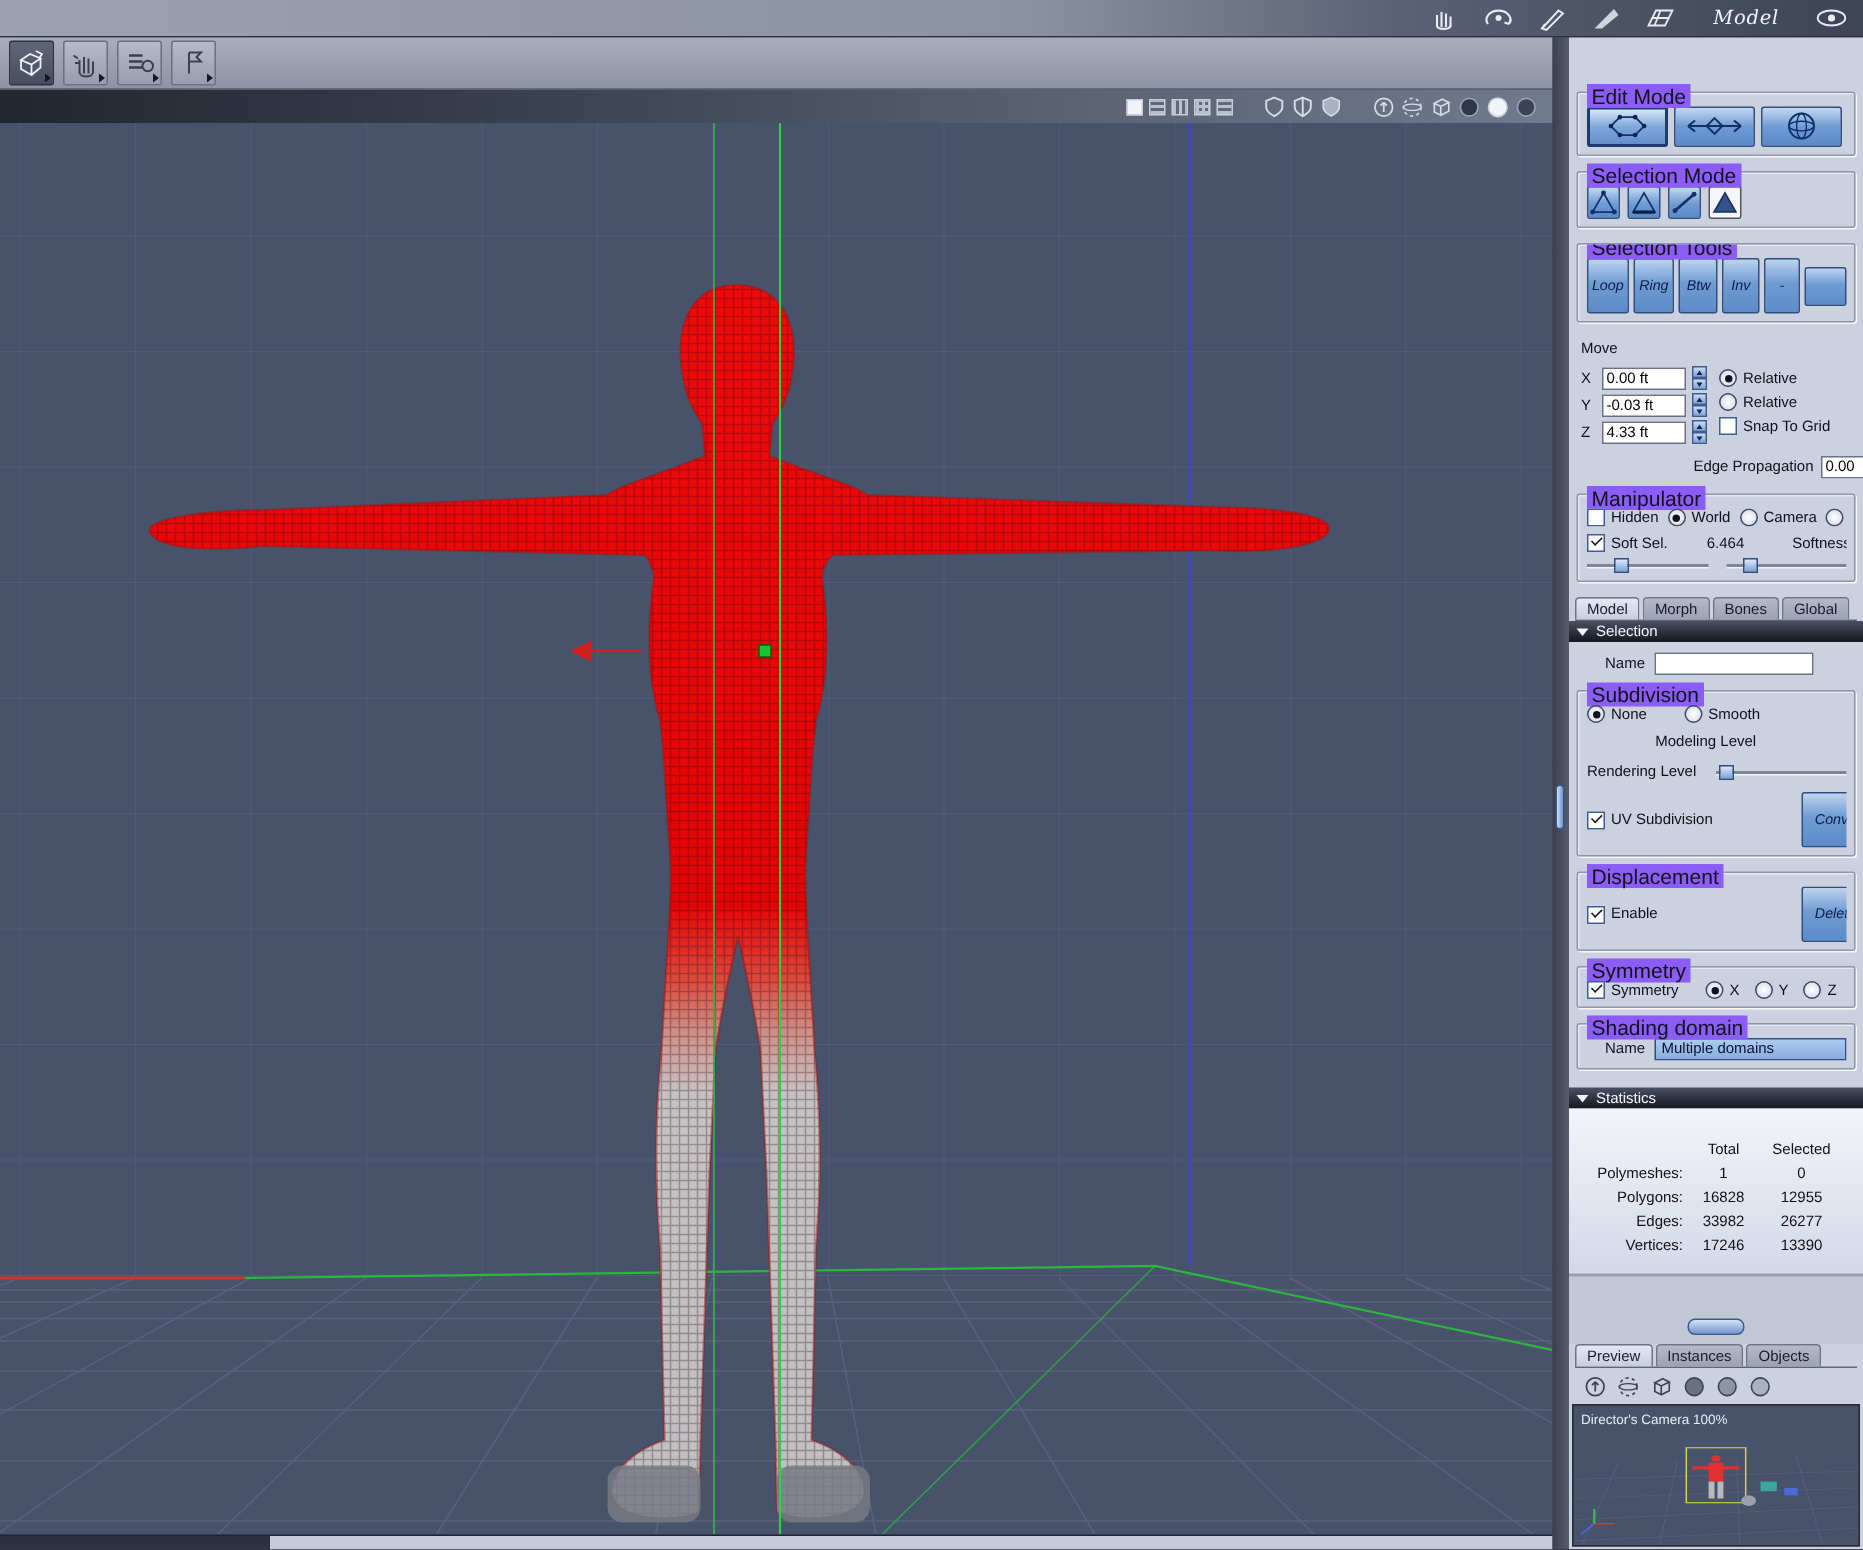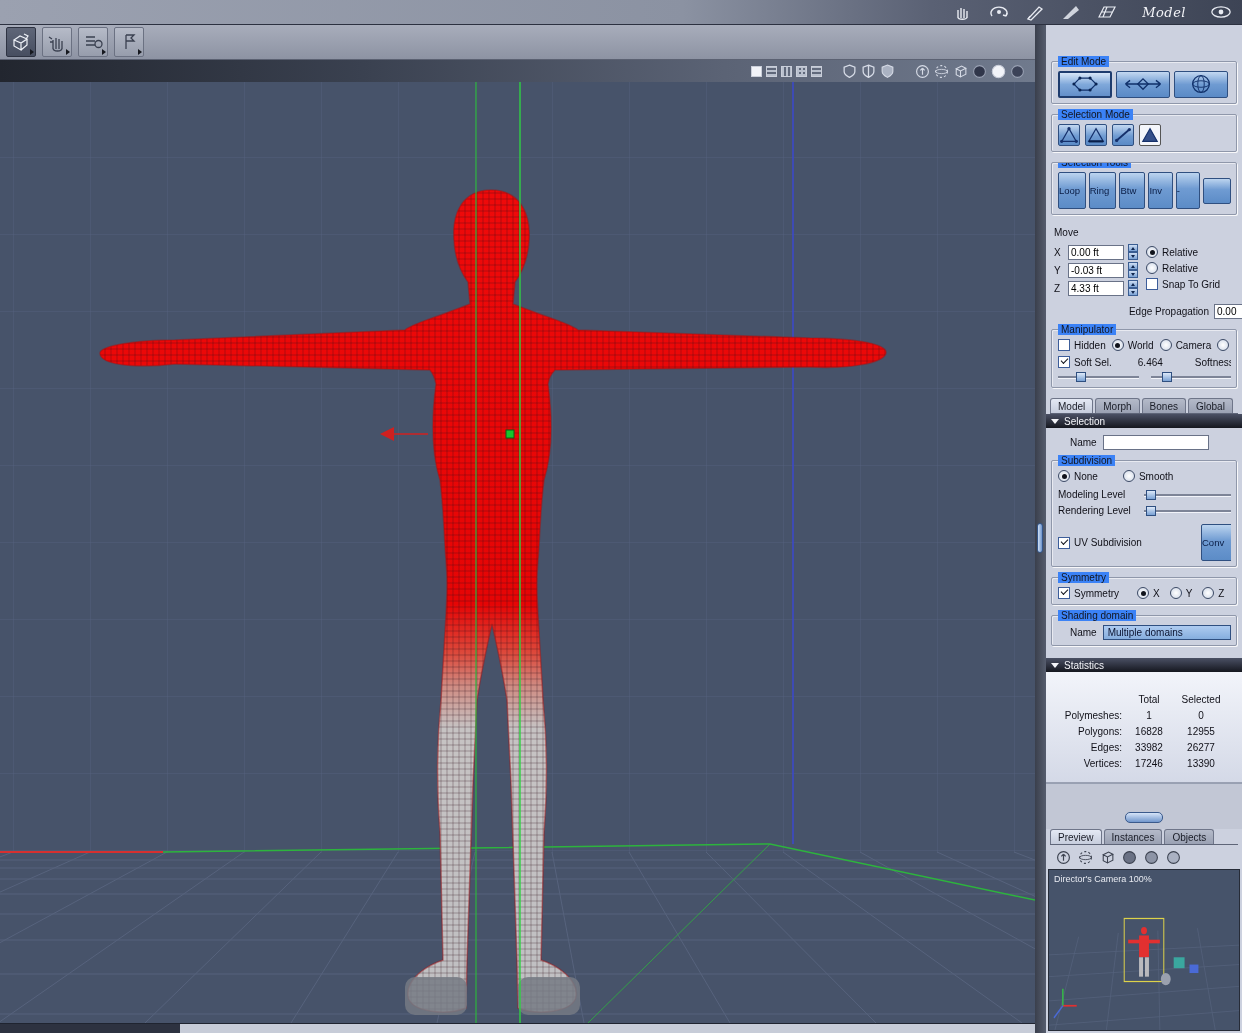--- a/index.html
+++ b/index.html
@@ -45,24 +45,24 @@
   
   #vsplit{position:absolute;left:1035px;top:25px;width:11px;height:1008px;background:linear-gradient(90deg,#3a3f4c,#565d6e);}
   #vsplit .vgrip{position:absolute;left:2px;top:498px;width:6px;height:30px;border-radius:3px;
     background:linear-gradient(90deg,#cfe0f6,#6e94cc);border:1px solid #35578c;box-sizing:border-box;}
 
   
   #rpanel{position:absolute;left:1046px;top:25px;width:196px;height:1008px;background:#ccd1df;
     display:flex;flex-direction:column;overflow:hidden;}
   .grp{position:relative;border:1px solid #8f97aa;border-radius:2px;margin:10px 5px 0 5px;
     padding:9px 5px 5px 6px;box-shadow:1px 1px 0 rgba(255,255,255,.85), inset 1px 1px 0 rgba(255,255,255,.55);}
-  .grp>.ttl{position:absolute;top:-6px;left:6px;background:#3b82f6;padding:0 3px;font-size:10px;color:#12141c;}
+  .grp>.ttl{position:absolute;top:-6px;left:6px;background:#8b5cf6;padding:0 3px;font-size:14px;color:#12141c;}
   .row{display:flex;align-items:center;gap:4px;}
   .bbtn{background:linear-gradient(#bcd4ef,#6f9bd2 45%,#5c8cc7);border:1px solid #2f4f80;border-radius:2px;
-    color:#0a1d45;font-size:9.5px;text-align:left;padding:12px 0;font-family:"Liberation Sans",sans-serif;}
+    color:#0a1d45;font-size:9.5px;text-align:center;padding:12px 0;font-family:"Liberation Sans",sans-serif;font-style:italic;}
   .ebtn{width:54px;height:27px;background:linear-gradient(#c3d8f1,#6f9bd2 50%,#5a8ac6);border:1px solid #2f4f80;border-radius:2px;padding:0;}
   .ebtn.sel{border:2px solid #1e3c6e;background:linear-gradient(#d7e6f8,#7fa8da 50%,#638fc9);}
   .ebtn svg{width:100%;height:100%;}
   .mbtn{width:22px;height:22px;background:linear-gradient(#c3d8f1,#6f9bd2 55%,#5a8ac6);border:1px solid #2f4f80;border-radius:2px;padding:0;}
   .mbtn.sel{background:#f4f6fb;border:1px solid #555;}
   .mbtn svg{width:100%;height:100%;}
   .inp{background:#fff;border:1px solid #697287;font-size:10px;height:13px;padding:0 2px;font-family:"Liberation Sans",sans-serif;box-sizing:content-box;}
   .spin{display:inline-flex;flex-direction:column;width:10px;height:16px;}
   .spin b{flex:1;background:linear-gradient(#cfdef3,#7ba3d6);border:1px solid #3a5d92;position:relative;}
   .spin b::after{content:"";position:absolute;left:2px;top:2px;border-left:2.5px solid transparent;border-right:2.5px solid transparent;}
@@ -494,41 +494,51 @@
       <div class="row" style="gap:25px;">
         <label class="row">
             <span class="rad on"></span>
             <span class="lbl">None</span>
           </label>
         <label class="row">
             <span class="rad"></span>
             <span class="lbl">Smooth</span>
           </label>
       </div>
-      <div class="row" style="margin-top:7px;overflow:hidden;">
+      <div class="row" style="margin-top:7px;overflow:hidden;flex-direction:column;">
         <span class="lbl" style="width:82px">Modeling Level</span>
         <span class="sld">
             <span class="th" style="left:2%"></span>
           </span>
       </div>
       <div class="row" style="margin-top:5px;overflow:hidden;">
         <span class="lbl" style="width:82px">Rendering Level</span>
         <span class="sld">
             <span class="th" style="left:2%"></span>
           </span>
       </div>
       <div class="row" style="margin-top:8px;justify-content:space-between;overflow:hidden;">
         <label class="row">
             <span class="chk on"></span>
             <span class="lbl">UV Subdivision</span>
           </label>
         <button class="bbtn" style="width:40px;margin-right:-10px;">Conv</button>
       </div>
     </div>
 
+    <div class="grp">
+      <span class="ttl">Displacement</span>
+      <div class="row" style="justify-content:space-between;overflow:hidden;">
+        <label class="row">
+            <span class="chk on"></span>
+            <span class="lbl">Enable</span>
+          </label>
+        <button class="bbtn" style="width:40px;margin-right:-10px;">Delet</button>
+      </div>
+    </div>
 
     <div class="grp">
       <span class="ttl">Symmetry</span>
       <div class="row" style="gap:10px;overflow:hidden;">
         <label class="row">
             <span class="chk on"></span>
             <span class="lbl">Symmetry</span>
           </label>
         <label class="row" style="margin-left:8px">
             <span class="rad on"></span>

